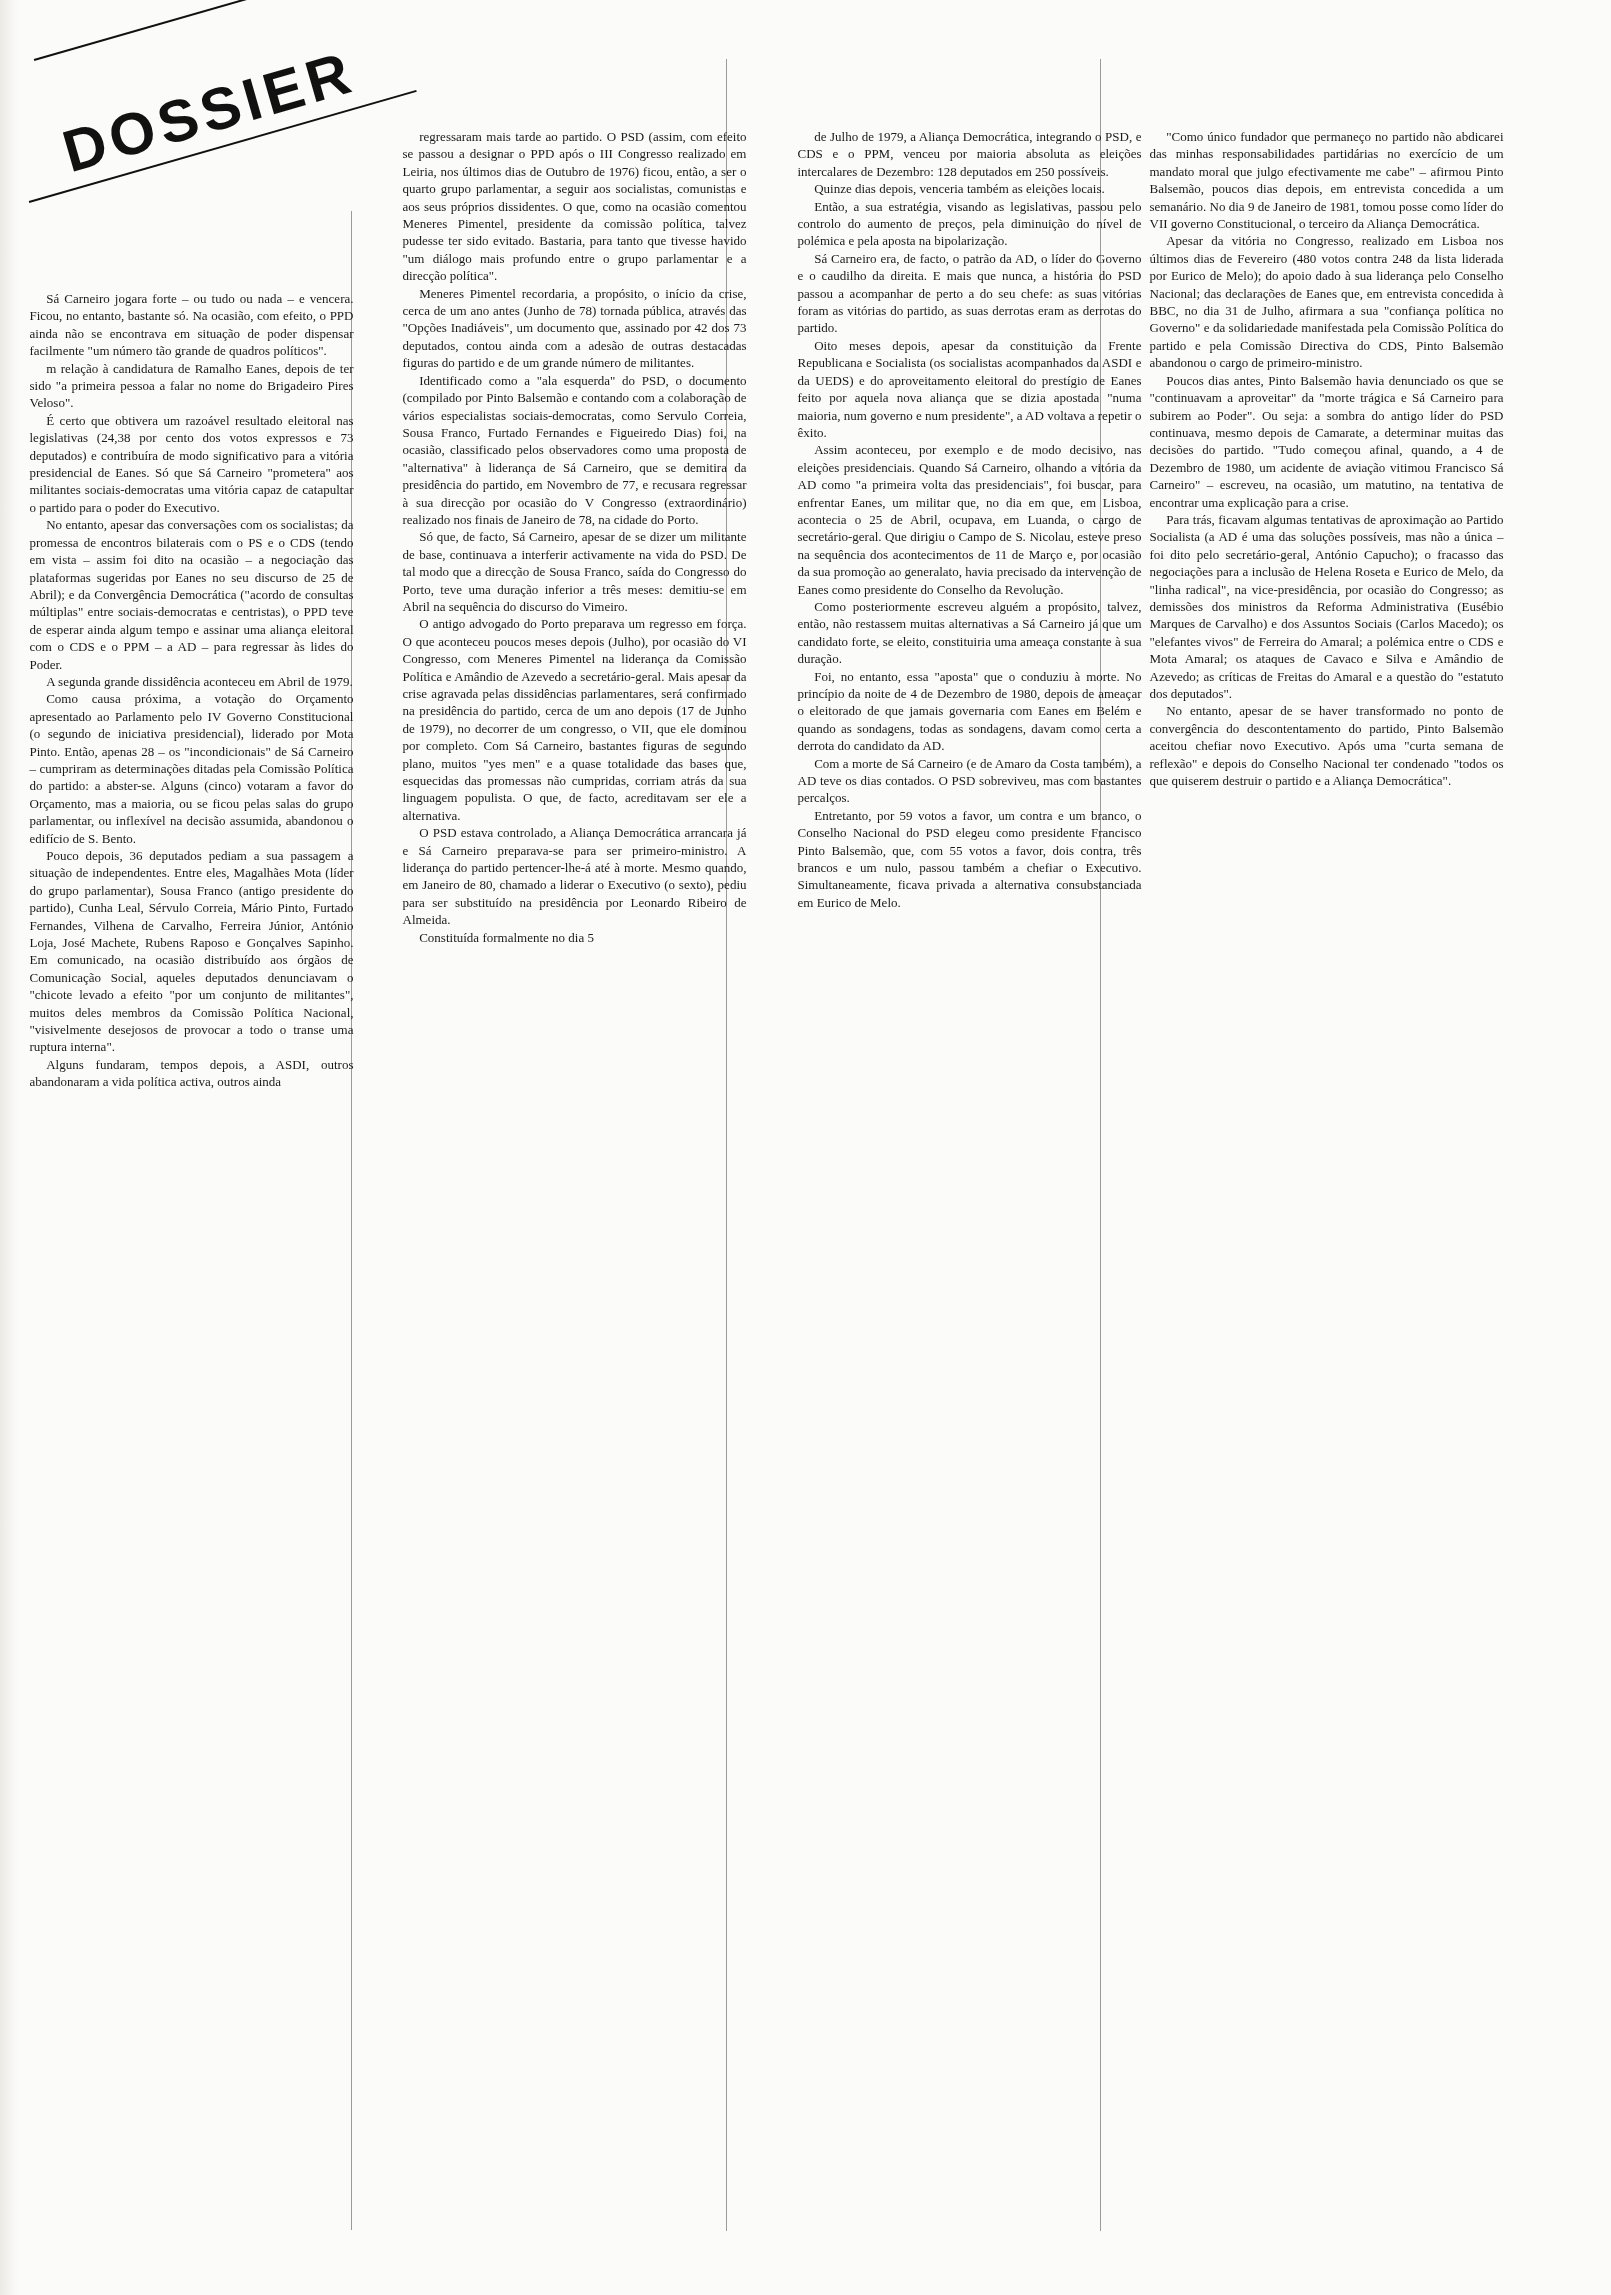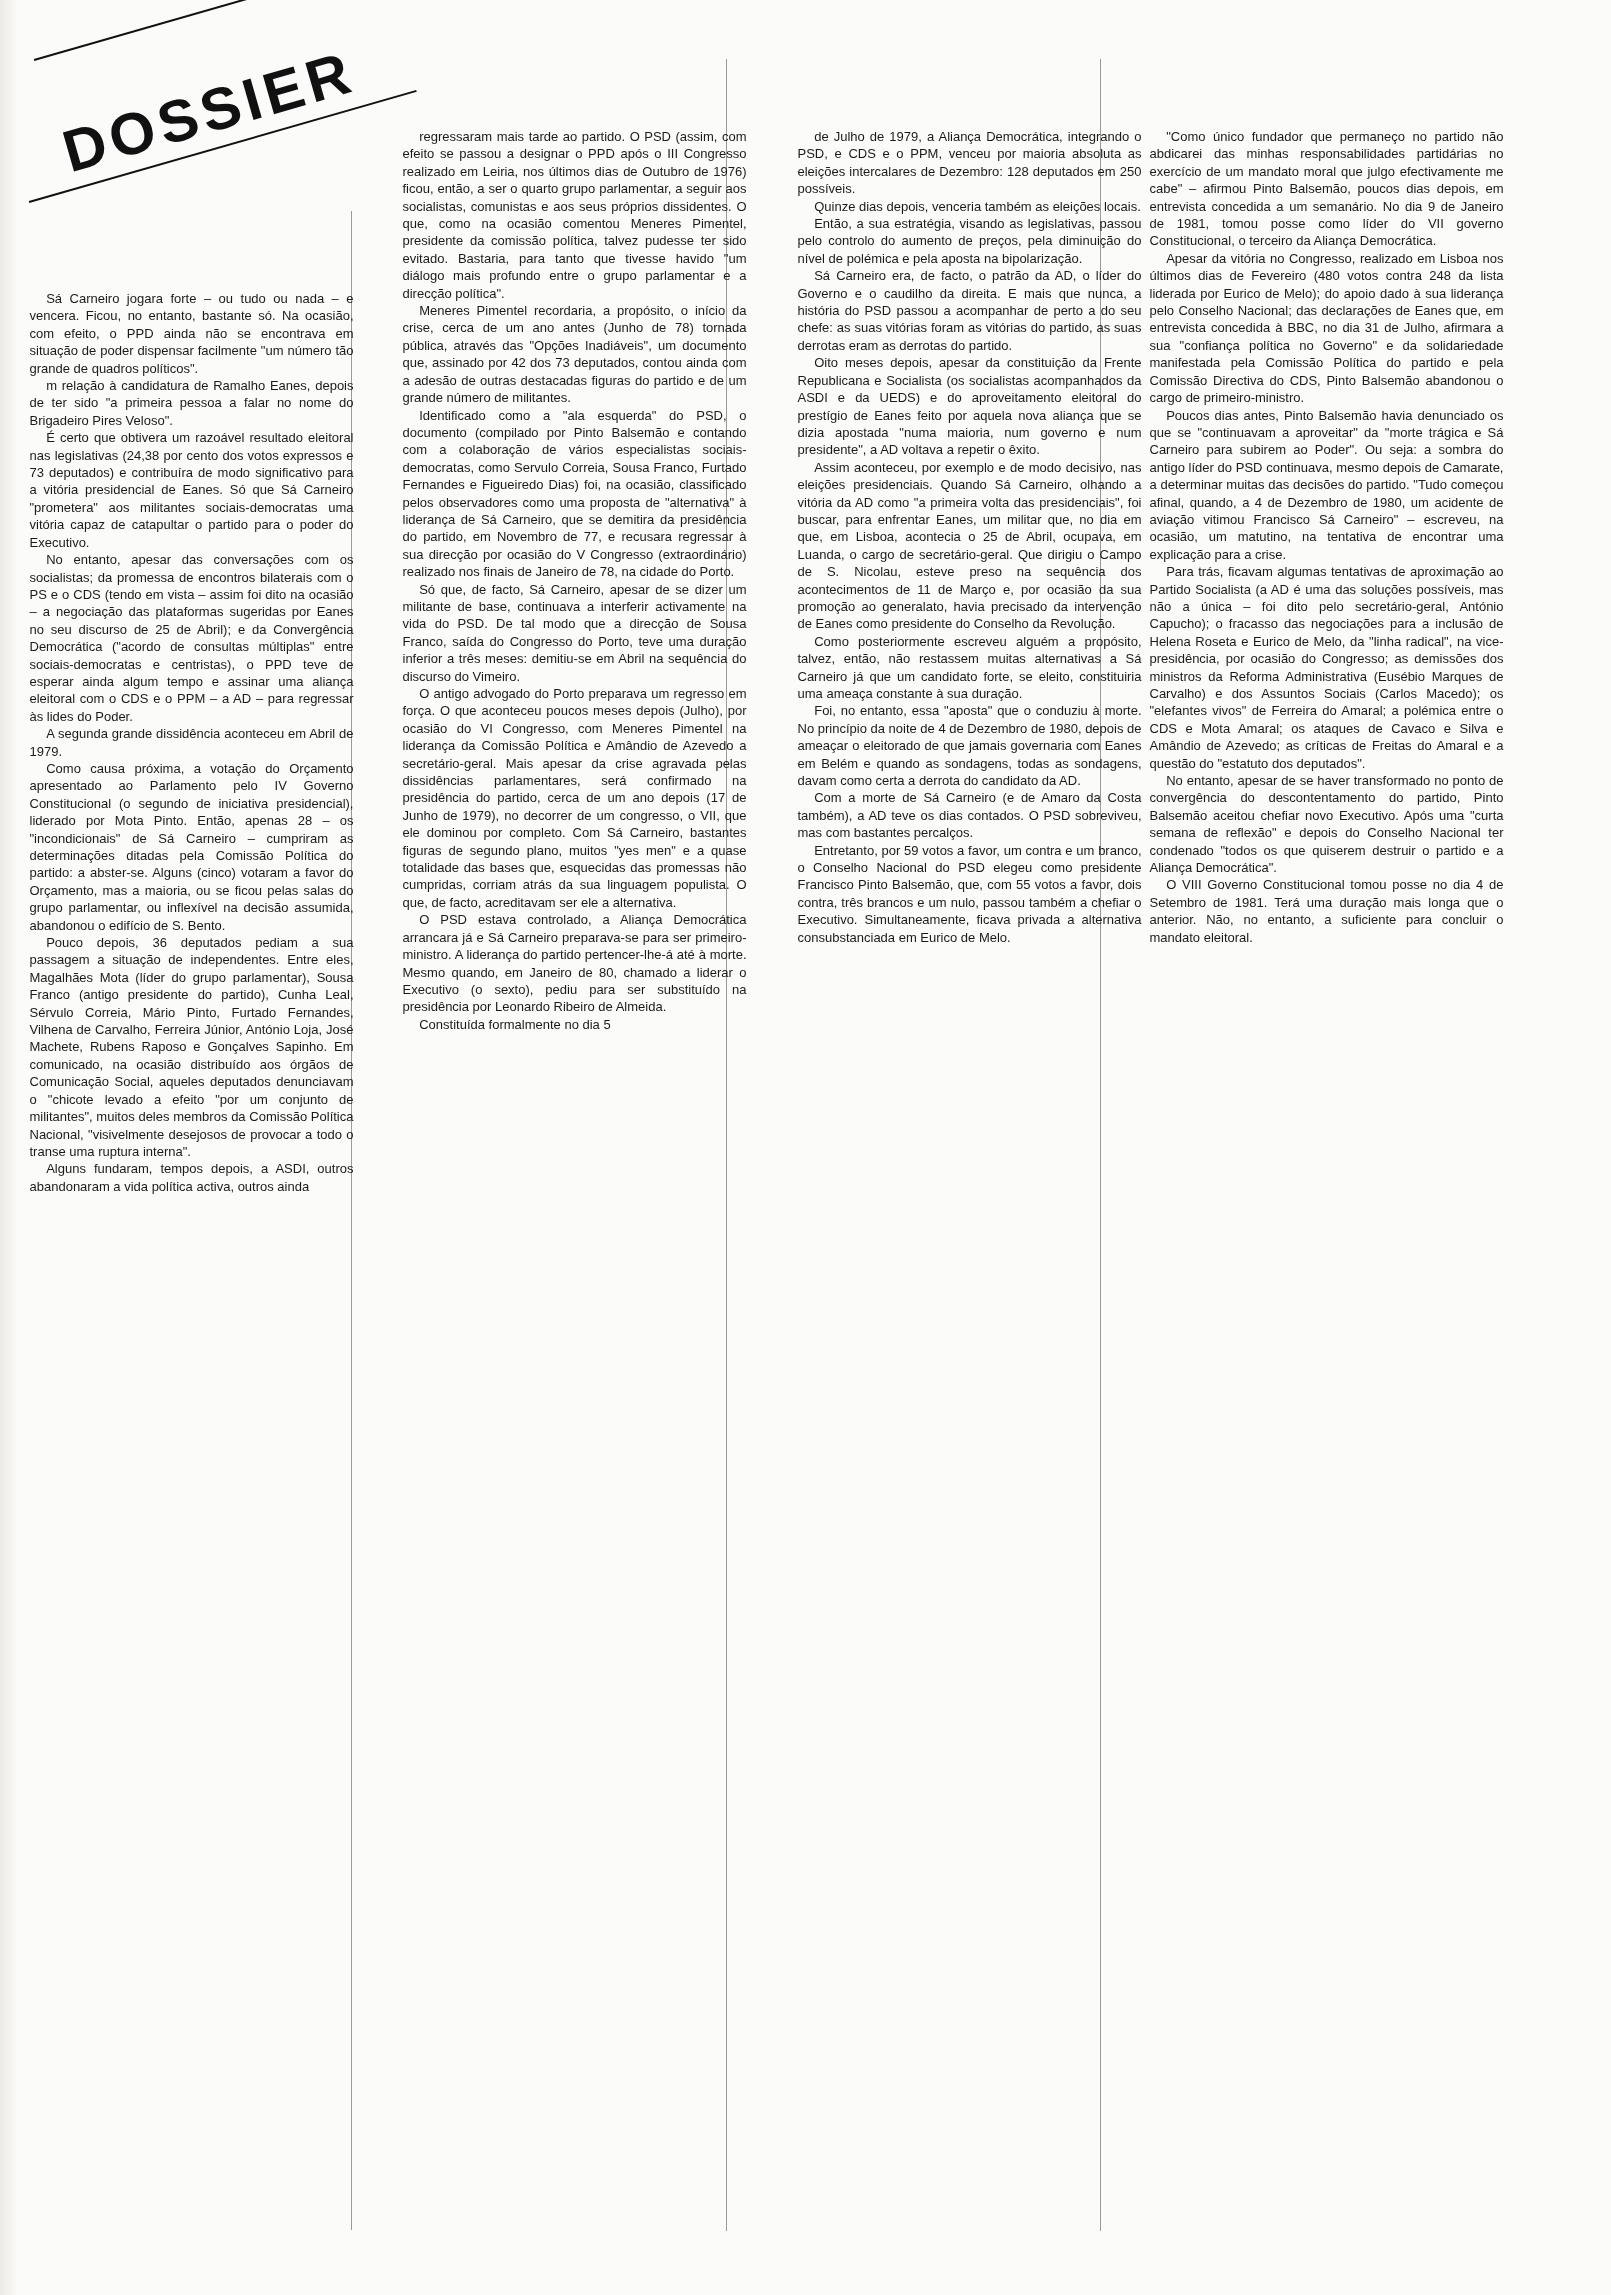--- a/index.html
+++ b/index.html
@@ -72,21 +72,21 @@
     height: 2172px;
   }
   .col {
     position: absolute;
     top: 0;
     width: 344px;
     font-size: 13px;
     line-height: 17.4px;
     text-align: justify;
     color: #1a1a1a;
-    font-family: Liberation Sans, sans-serif;
+    font-family: Liberation Serif, serif;
     -webkit-font-smoothing: antialiased;
   }
   .col p {
     margin: 0 0 0 0;
     text-indent: 16.7px;
   }
 
   
   #col1 { left: 0px;    top: 231px; width: 324px; }
   #col2 { left: 373px;  top: 69px; width: 344px; }
@@ -159,18 +159,17 @@
         <p>Foi, no entanto, essa "aposta" que o conduziu à morte. No princípio da noite de 4 de Dezembro de 1980, depois de ameaçar o eleitorado de que jamais governaria com Eanes em Belém e quando as sondagens, todas as sondagens, davam como certa a derrota do candidato da AD.</p>
         <p>Com a morte de Sá Carneiro (e de Amaro da Costa também), a AD teve os dias contados. O PSD sobreviveu, mas com bastantes percalços.</p>
         <p>Entretanto, por 59 votos a favor, um contra e um branco, o Conselho Nacional do PSD elegeu como presidente Francisco Pinto Balsemão, que, com 55 votos a favor, dois contra, três brancos e um nulo, passou também a chefiar o Executivo. Simultaneamente, ficava privada a alternativa consubstanciada em Eurico de Melo.</p>
       </div>
     <div class="col" id="col4">
         <p>"Como único fundador que permaneço no partido não abdicarei das minhas responsabilidades partidárias no exercício de um mandato moral que julgo efectivamente me cabe" – afirmou Pinto Balsemão, poucos dias depois, em entrevista concedida a um semanário. No dia 9 de Janeiro de 1981, tomou posse como líder do VII governo Constitucional, o terceiro da Aliança Democrática.</p>
         <p>Apesar da vitória no Congresso, realizado em Lisboa nos últimos dias de Fevereiro (480 votos contra 248 da lista liderada por Eurico de Melo); do apoio dado à sua liderança pelo Conselho Nacional; das declarações de Eanes que, em entrevista concedida à BBC, no dia 31 de Julho, afirmara a sua "confiança política no Governo" e da solidariedade manifestada pela Comissão Política do partido e pela Comissão Directiva do CDS, Pinto Balsemão abandonou o cargo de primeiro-ministro.</p>
         <p>Poucos dias antes, Pinto Balsemão havia denunciado os que se "continuavam a aproveitar" da "morte trágica e Sá Carneiro para subirem ao Poder". Ou seja: a sombra do antigo líder do PSD continuava, mesmo depois de Camarate, a determinar muitas das decisões do partido. "Tudo começou afinal, quando, a 4 de Dezembro de 1980, um acidente de aviação vitimou Francisco Sá Carneiro" – escreveu, na ocasião, um matutino, na tentativa de encontrar uma explicação para a crise.</p>
         <p>Para trás, ficavam algumas tentativas de aproximação ao Partido Socialista (a AD é uma das soluções possíveis, mas não a única – foi dito pelo secretário-geral, António Capucho); o fracasso das negociações para a inclusão de Helena Roseta e Eurico de Melo, da "linha radical", na vice-presidência, por ocasião do Congresso; as demissões dos ministros da Reforma Administrativa (Eusébio Marques de Carvalho) e dos Assuntos Sociais (Carlos Macedo); os "elefantes vivos" de Ferreira do Amaral; a polémica entre o CDS e Mota Amaral; os ataques de Cavaco e Silva e Amândio de Azevedo; as críticas de Freitas do Amaral e a questão do "estatuto dos deputados".</p>
         <p>No entanto, apesar de se haver transformado no ponto de convergência do descontentamento do partido, Pinto Balsemão aceitou chefiar novo Executivo. Após uma "curta semana de reflexão" e depois do Conselho Nacional ter condenado "todos os que quiserem destruir o partido e a Aliança Democrática".</p>
-        <p>O VIII Governo Constitucional tomou posse no dia 4 de Setembro de 1981. Terá uma duração mais longa que o anterior. Não, no entanto, a suficiente para concluir o mandato eleitoral.</p>
       </div>
   </div>
 
 </div>
 
 
 </body></html>

